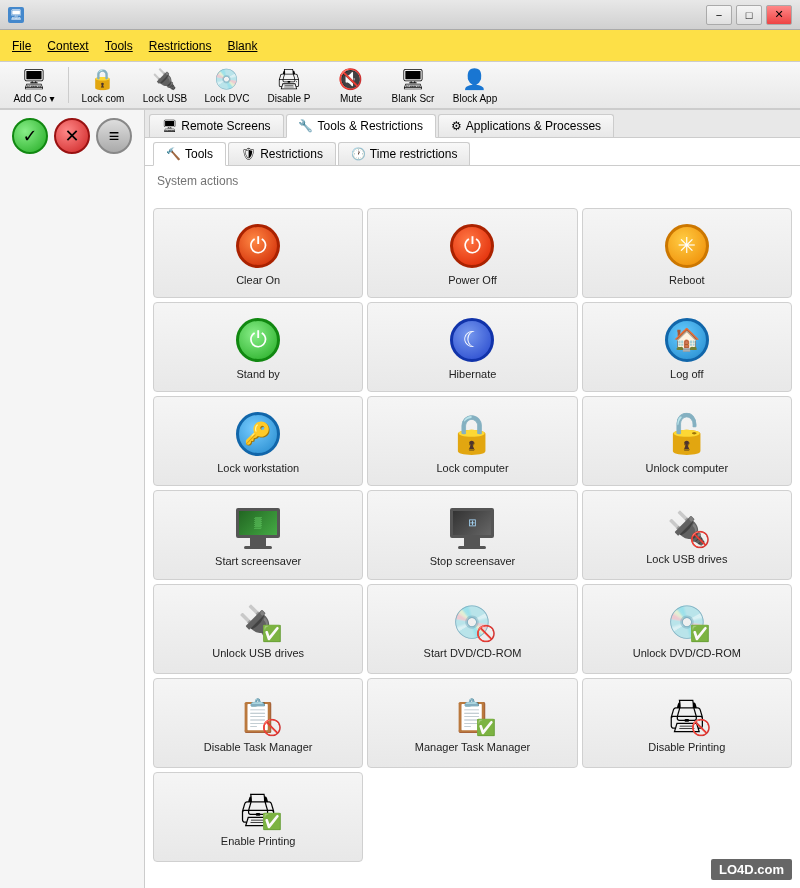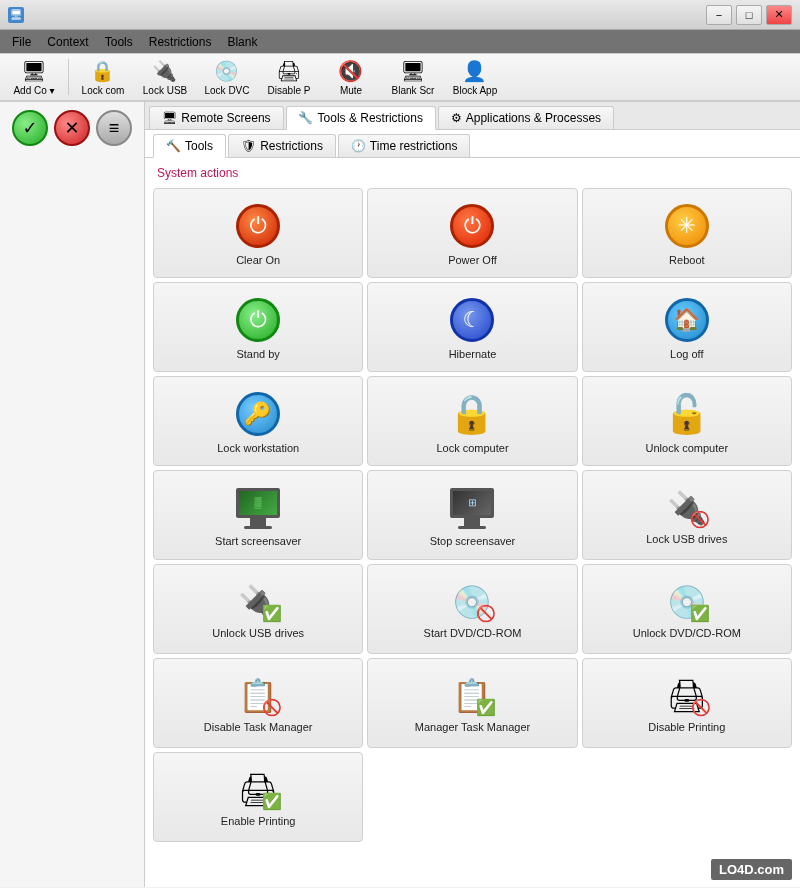--- a/index.html
+++ b/index.html
@@ -11,23 +11,23 @@
       display: flex; align-items: center; justify-content: space-between;
       padding: 0 8px; height: 30px; border-bottom: 1px solid #aaa;
     }
     .title-bar-left { display: flex; align-items: center; gap: 6px; font-size: 12px; }
     .title-bar-icon { width: 16px; height: 16px; background: #4488cc; border-radius: 2px; display: flex; align-items: center; justify-content: center; color: white; font-size: 10px; }
     .title-bar-controls { display: flex; gap: 4px; }
     .title-btn { width: 26px; height: 20px; border: 1px solid #aaa; background: linear-gradient(to bottom, #f5f5f5, #e0e0e0); display: flex; align-items: center; justify-content: center; font-size: 11px; cursor: pointer; border-radius: 2px; }
 
     
     .menu-bar {
-      background: #737373;
+      background: #fde047;
       display: flex; align-items: center;
-      padding: 2px 4px; height: 24px; border-bottom: 1px solid #ccc;
+      padding: 2px 4px; height: 32px; border-bottom: 1px solid #ccc; text-decoration: underline;
     }
     .menu-item { padding: 2px 8px; cursor: pointer; font-size: 12px; border-radius: 2px; }
 
     
     .toolbar {
       background: linear-gradient(to bottom, #f8f8f8, #e8e8e8);
       display: flex; align-items: center;
       padding: 2px 4px; height: 48px; border-bottom: 2px solid #ccc; gap: 2px;
     }
     .toolbar-btn {
@@ -68,21 +68,21 @@
     .tabs-row2 { display: flex; background: white; border-bottom: 1px solid #ccc; padding: 4px 8px 0; gap: 2px; }
     .tab2 {
       padding: 4px 12px; cursor: pointer; border: 1px solid #ccc; border-bottom: none;
       background: linear-gradient(to bottom, #f8f8f8, #e8e8e8); border-radius: 3px 3px 0 0;
       display: flex; align-items: center; gap: 4px; font-size: 12px;
     }
     .tab2.active { background: white; border-bottom: 1px solid white; margin-bottom: -1px; z-index: 1; }
 
     
     .grid-container { background: white; flex: 1; overflow-y: auto; padding: 8px; }
-    .section-title { font-size: 12px; color: #be185d; margin-bottom: 8px; margin-left: 4px; }
+    .section-title { font-size: 12px; color: #737373; margin-bottom: 20px; margin-left: 4px; }
 
     .grid { display: grid; grid-template-columns: repeat(3, 1fr); gap: 4px; }
     .grid-item {
       background: linear-gradient(to bottom, #f5f5f5, #e8e8e8);
       border: 1px solid #d0d0d0; border-radius: 4px;
       display: flex; flex-direction: column; align-items: center; justify-content: center;
       padding: 12px 4px 8px; cursor: pointer; min-height: 90px; gap: 6px;
     }
     .grid-label { font-size: 11px; color: #222; text-align: center; }
 

